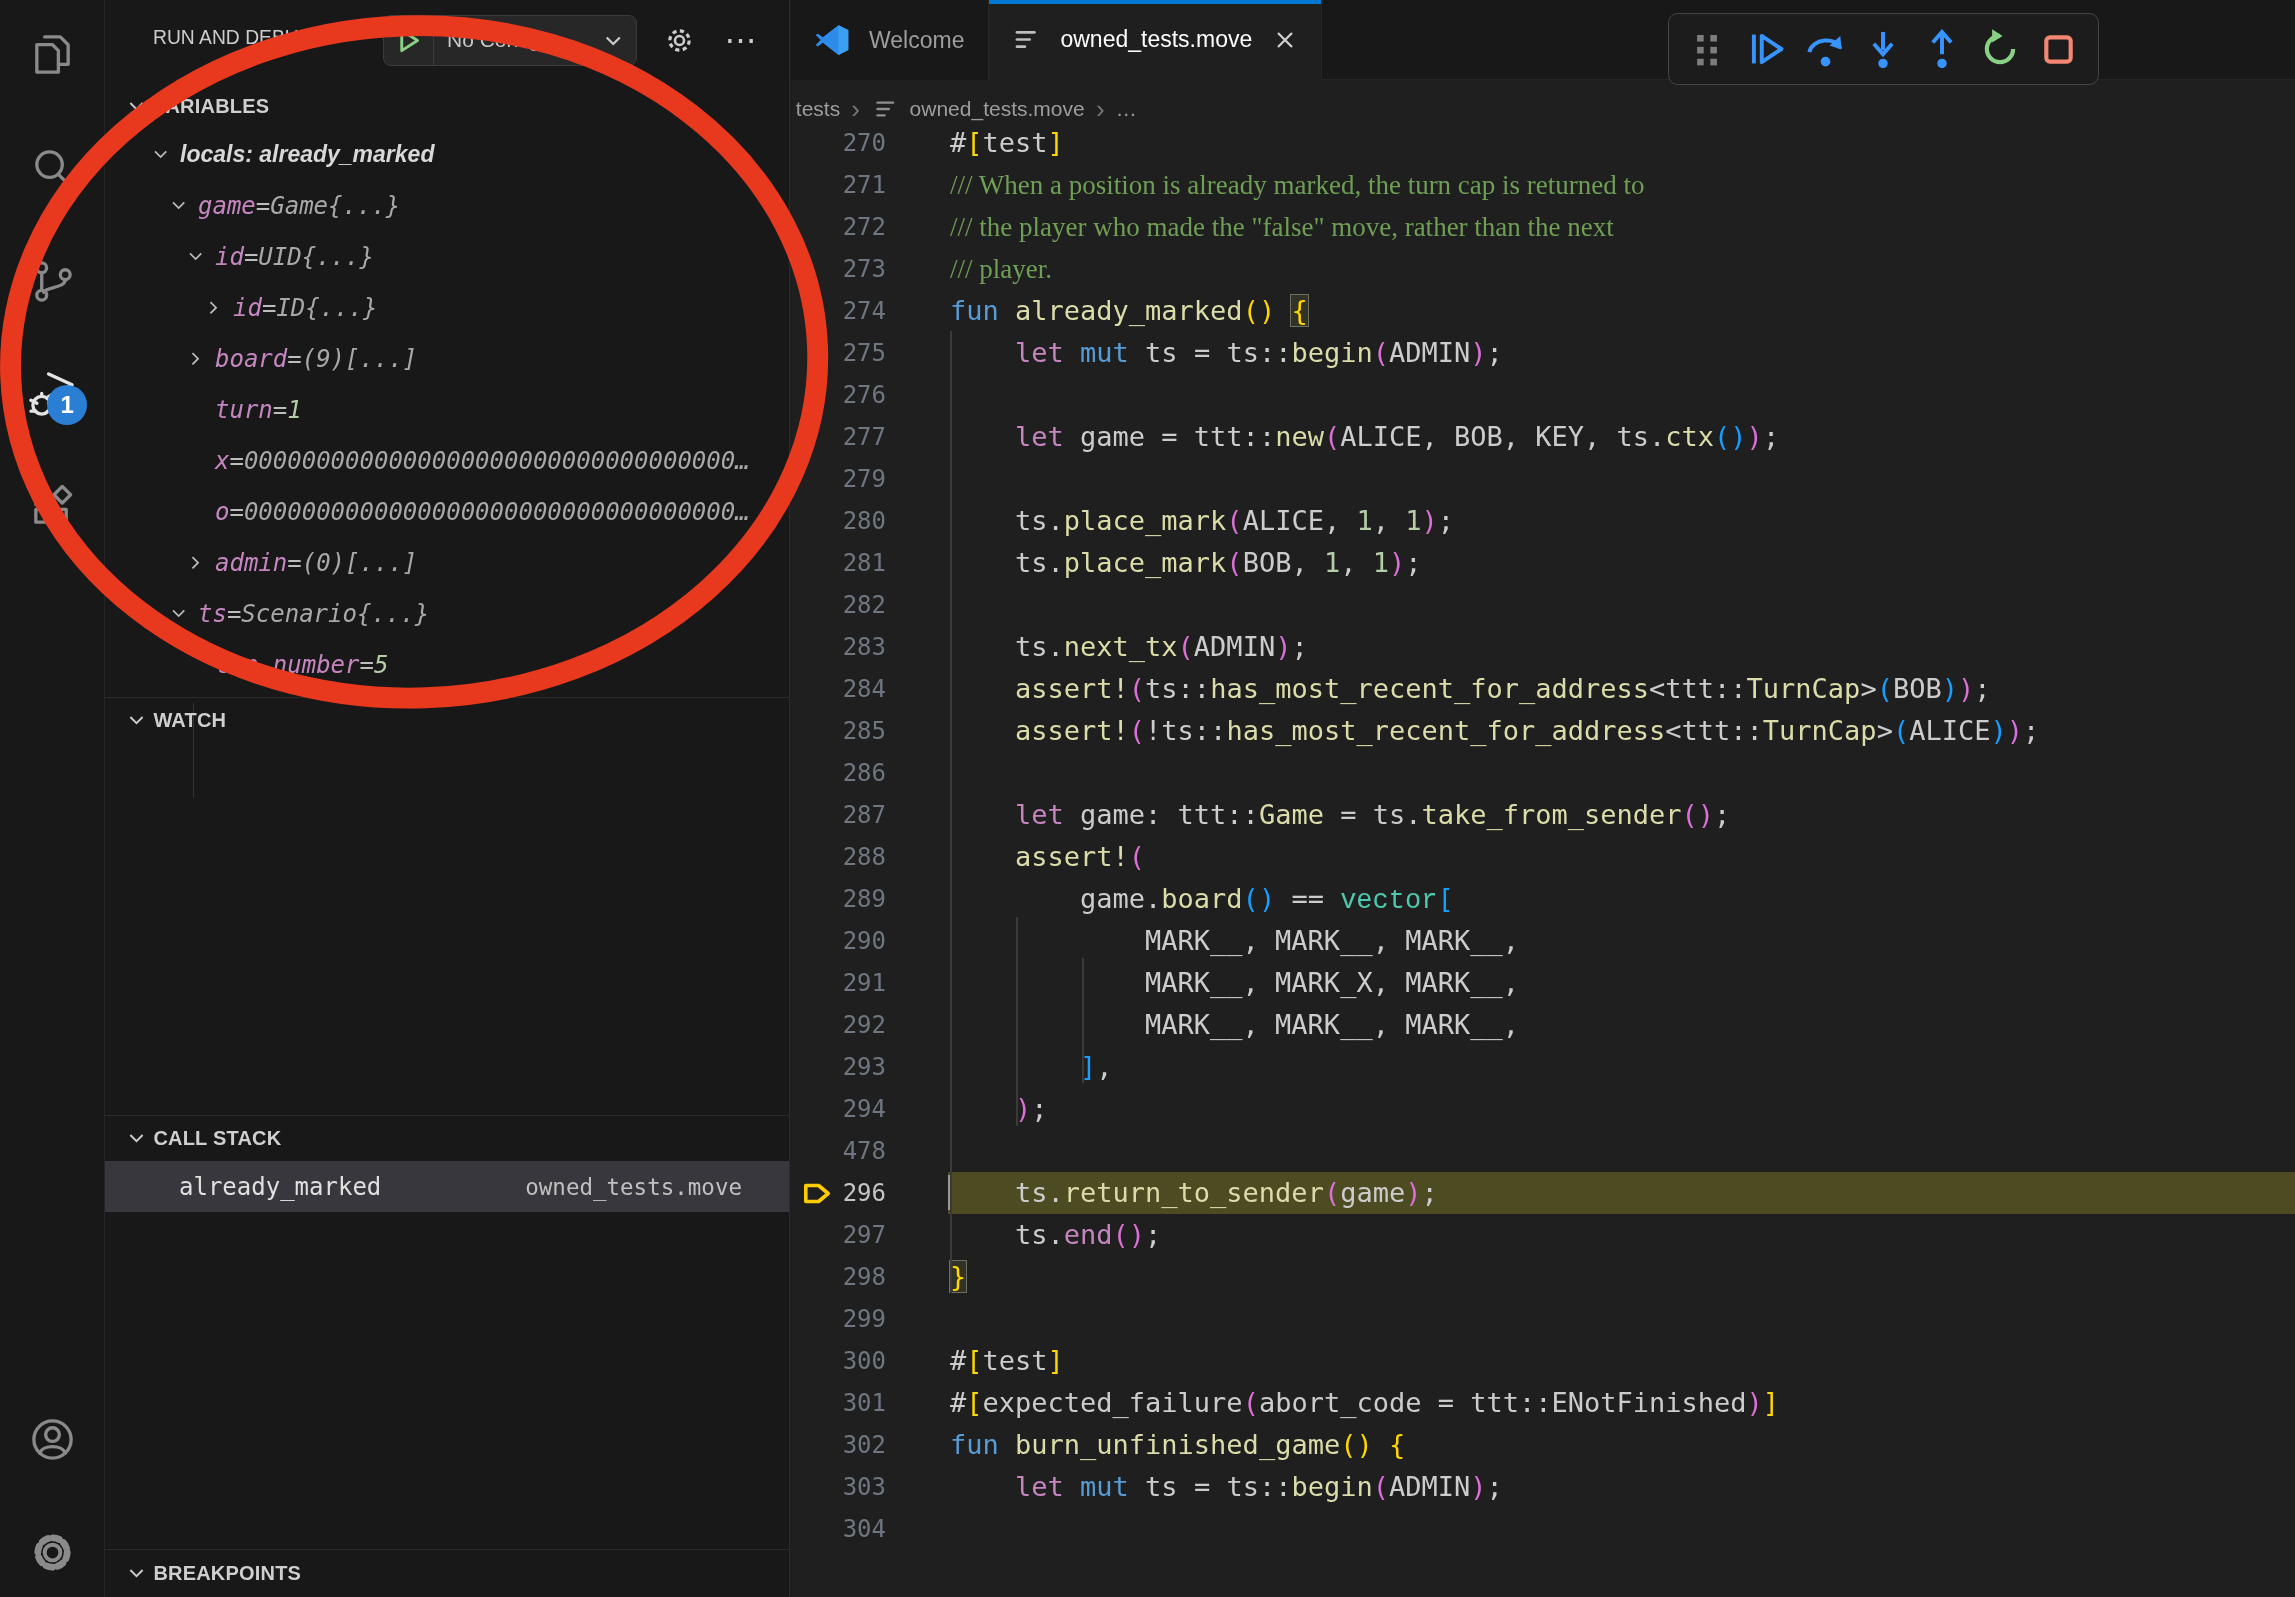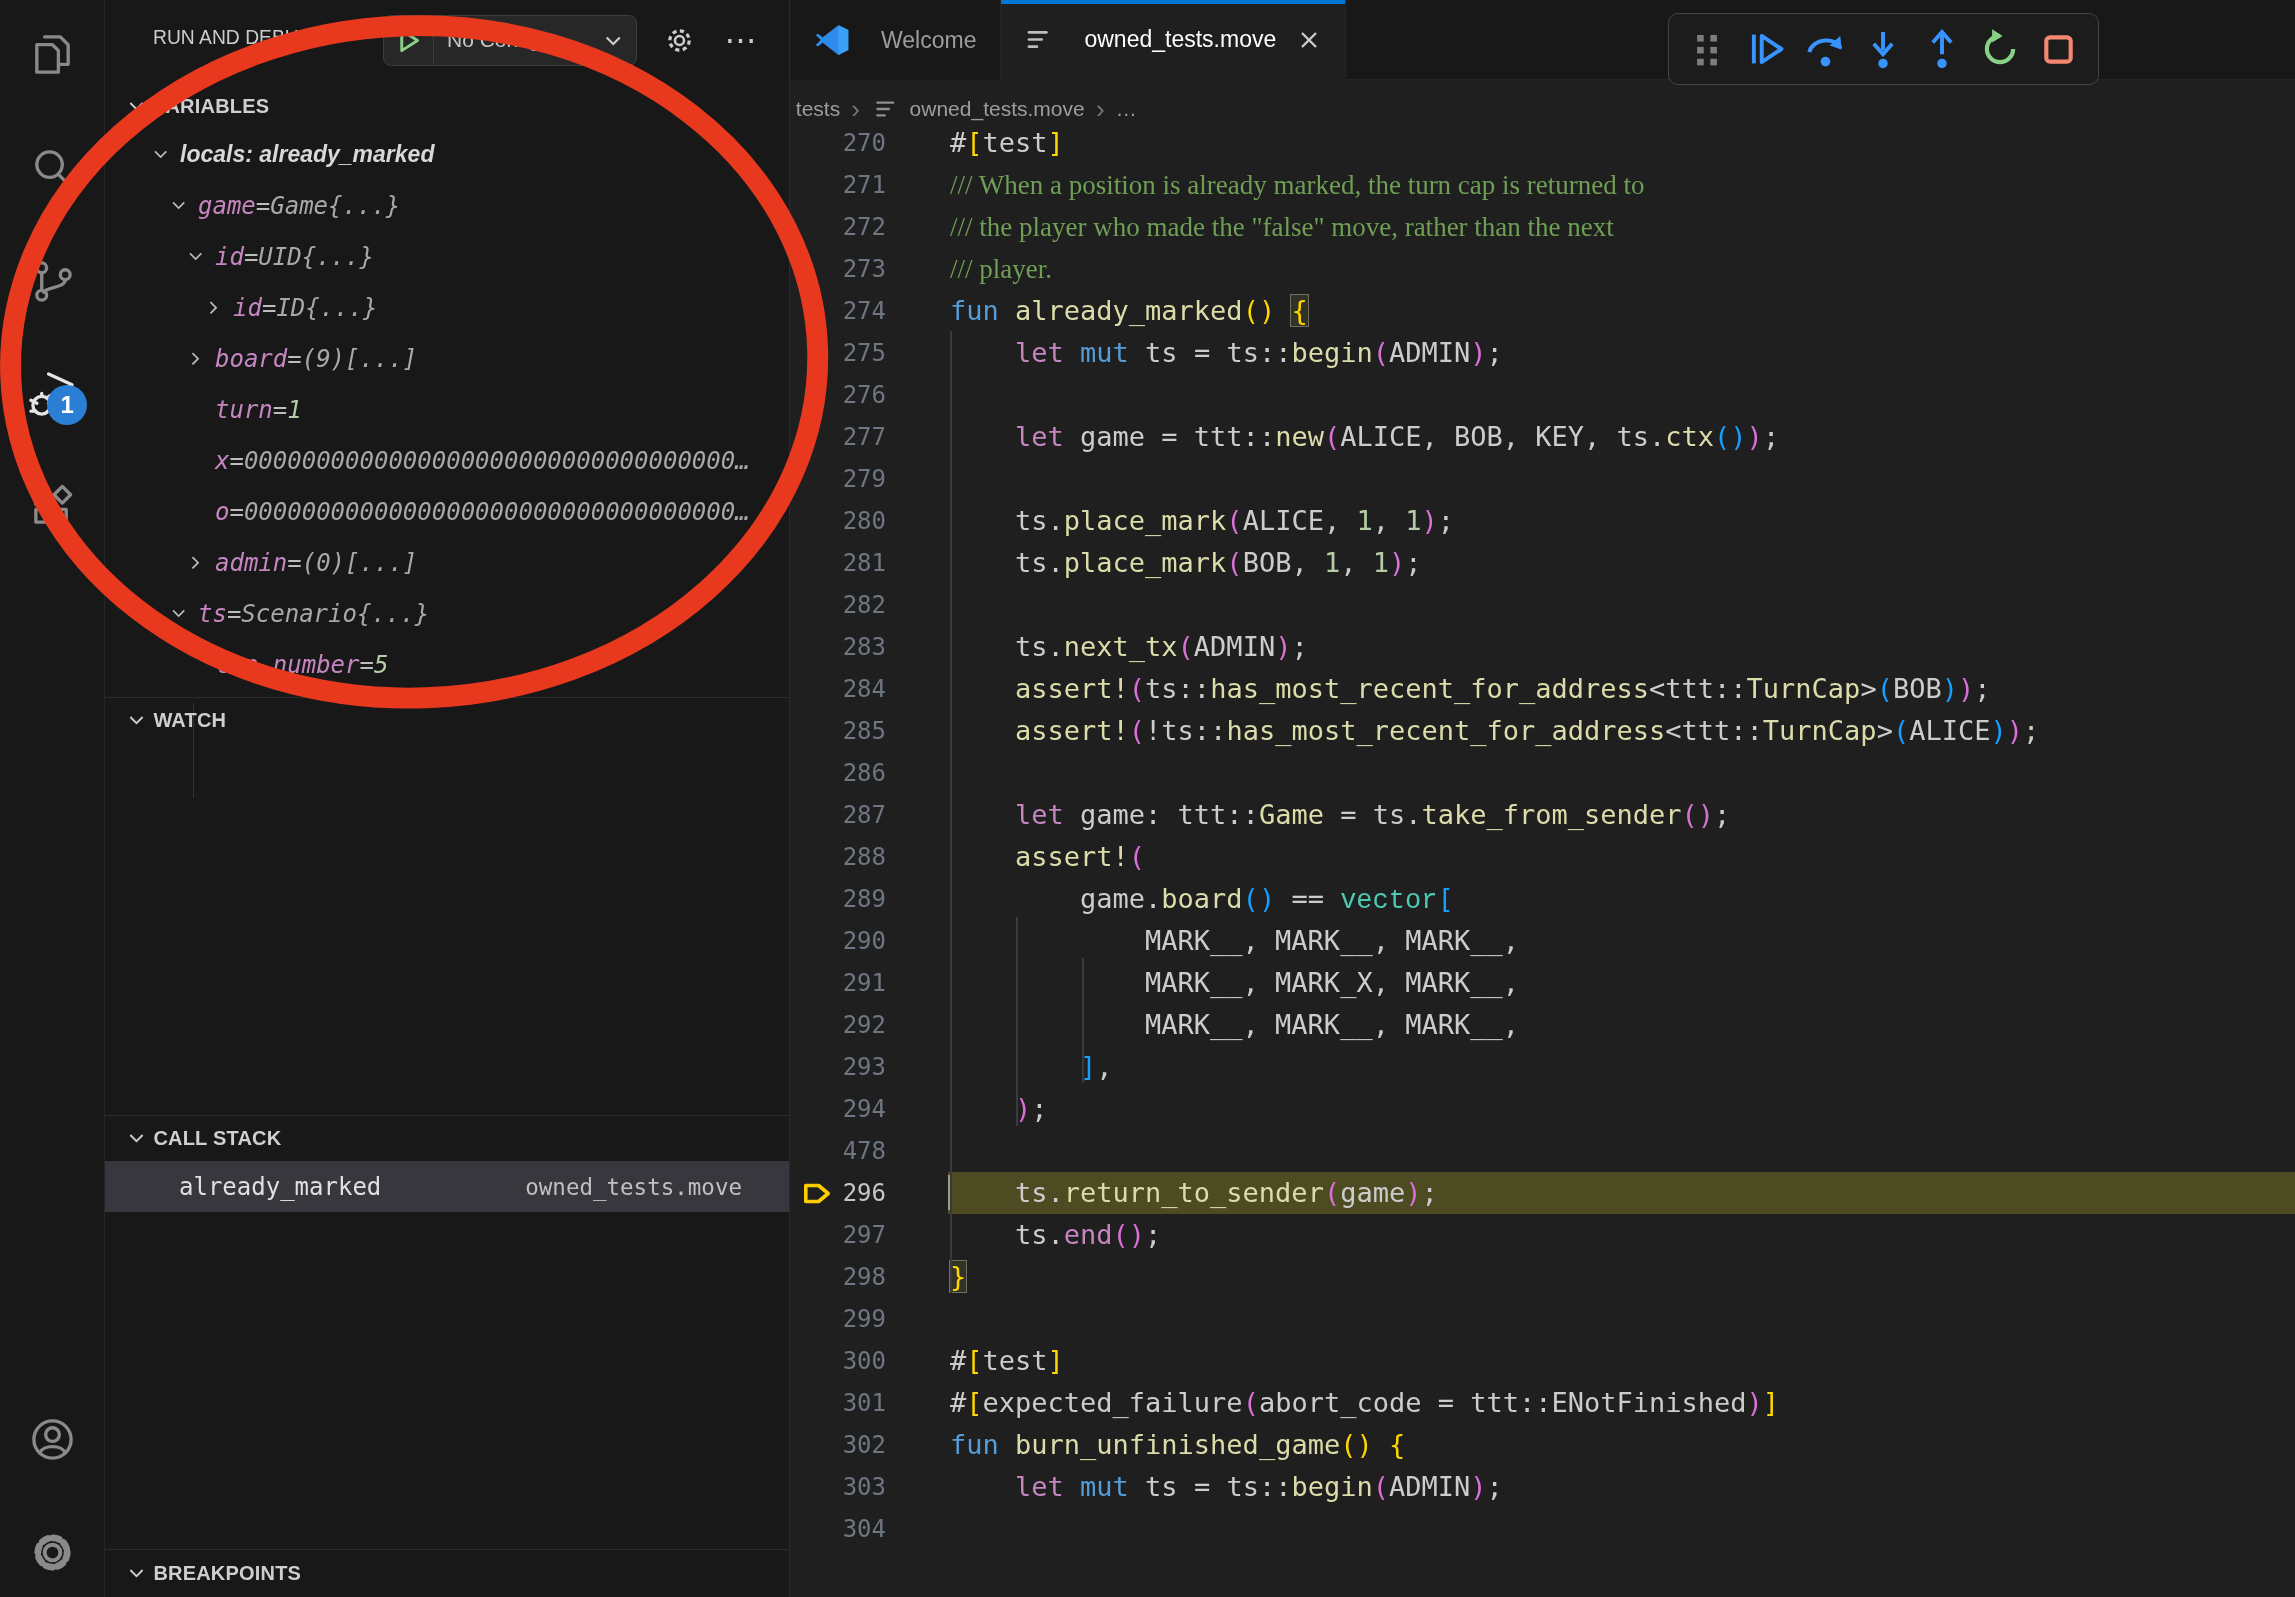--- a/index.html
+++ b/index.html
@@ -41,21 +41,21 @@
   .tree-guide { position:absolute; left:88px; top:703px; width:0.8px; height:95px; background:#343434; }
 
   #callstack-row { position:absolute; left:0; top:1161px; width:100%; height:51px; background:#37373d; display:flex; align-items:center; }
   #frame-name { margin-left:74px; font-family:"DejaVu Sans Mono", monospace; font-size:24px; color:#e0e0e0; }
   #frame-file { margin-left:auto; margin-right:47px; font-size:22.5px; color:#c0c0c0; font-family:"DejaVu Sans Mono", monospace;}
 
   
   #editor { position:absolute; left:791px; top:0; width:1504px; height:1597px; background:#1f1f1f; }
   #tabbar { position:absolute; left:0; top:0; width:100%; height:80px; background:#181818; border-bottom:0.8px solid #252525; display:flex; }
   .tab { position:relative; height:80px; display:flex; align-items:center; padding:0 24px; border-right:0.8px solid #252525; background:#181818; }
-  .tab .tab-label { font-size:23px; color:#9d9d9d; margin-left:32px; white-space:nowrap; }
+  .tab .tab-label { font-size:23px; color:#9d9d9d; margin-left:20px; white-space:nowrap; }
   .tab.active { background:#1f1f1f; border-bottom:0.8px solid #1f1f1f; }
   .tab.active .tab-label { color:#ffffff; }
   .tab-topline { position:absolute; left:0; top:0; width:100%; height:4px; background:#0078d4; }
   .tab-close { margin-left:21px; display:flex; }
 
   #debug-toolbar { position:absolute; right:196px; top:13px; width:431px; height:72px; background:#1c1c1c; border:0.8px solid #454545; border-radius:9.7px; display:flex; align-items:center; justify-content:space-between; padding:0 14.5px; z-index:5; }
   .dbg-btn { width:50px; height:50px; display:flex; align-items:center; justify-content:center; }
 
   #breadcrumbs { position:absolute; left:0; top:80px; width:100%; height:58px; display:flex; align-items:center; color:#9d9d9d; font-size:21px; }
   #breadcrumbs .crumb { margin:0 4.8px; white-space:nowrap; }

